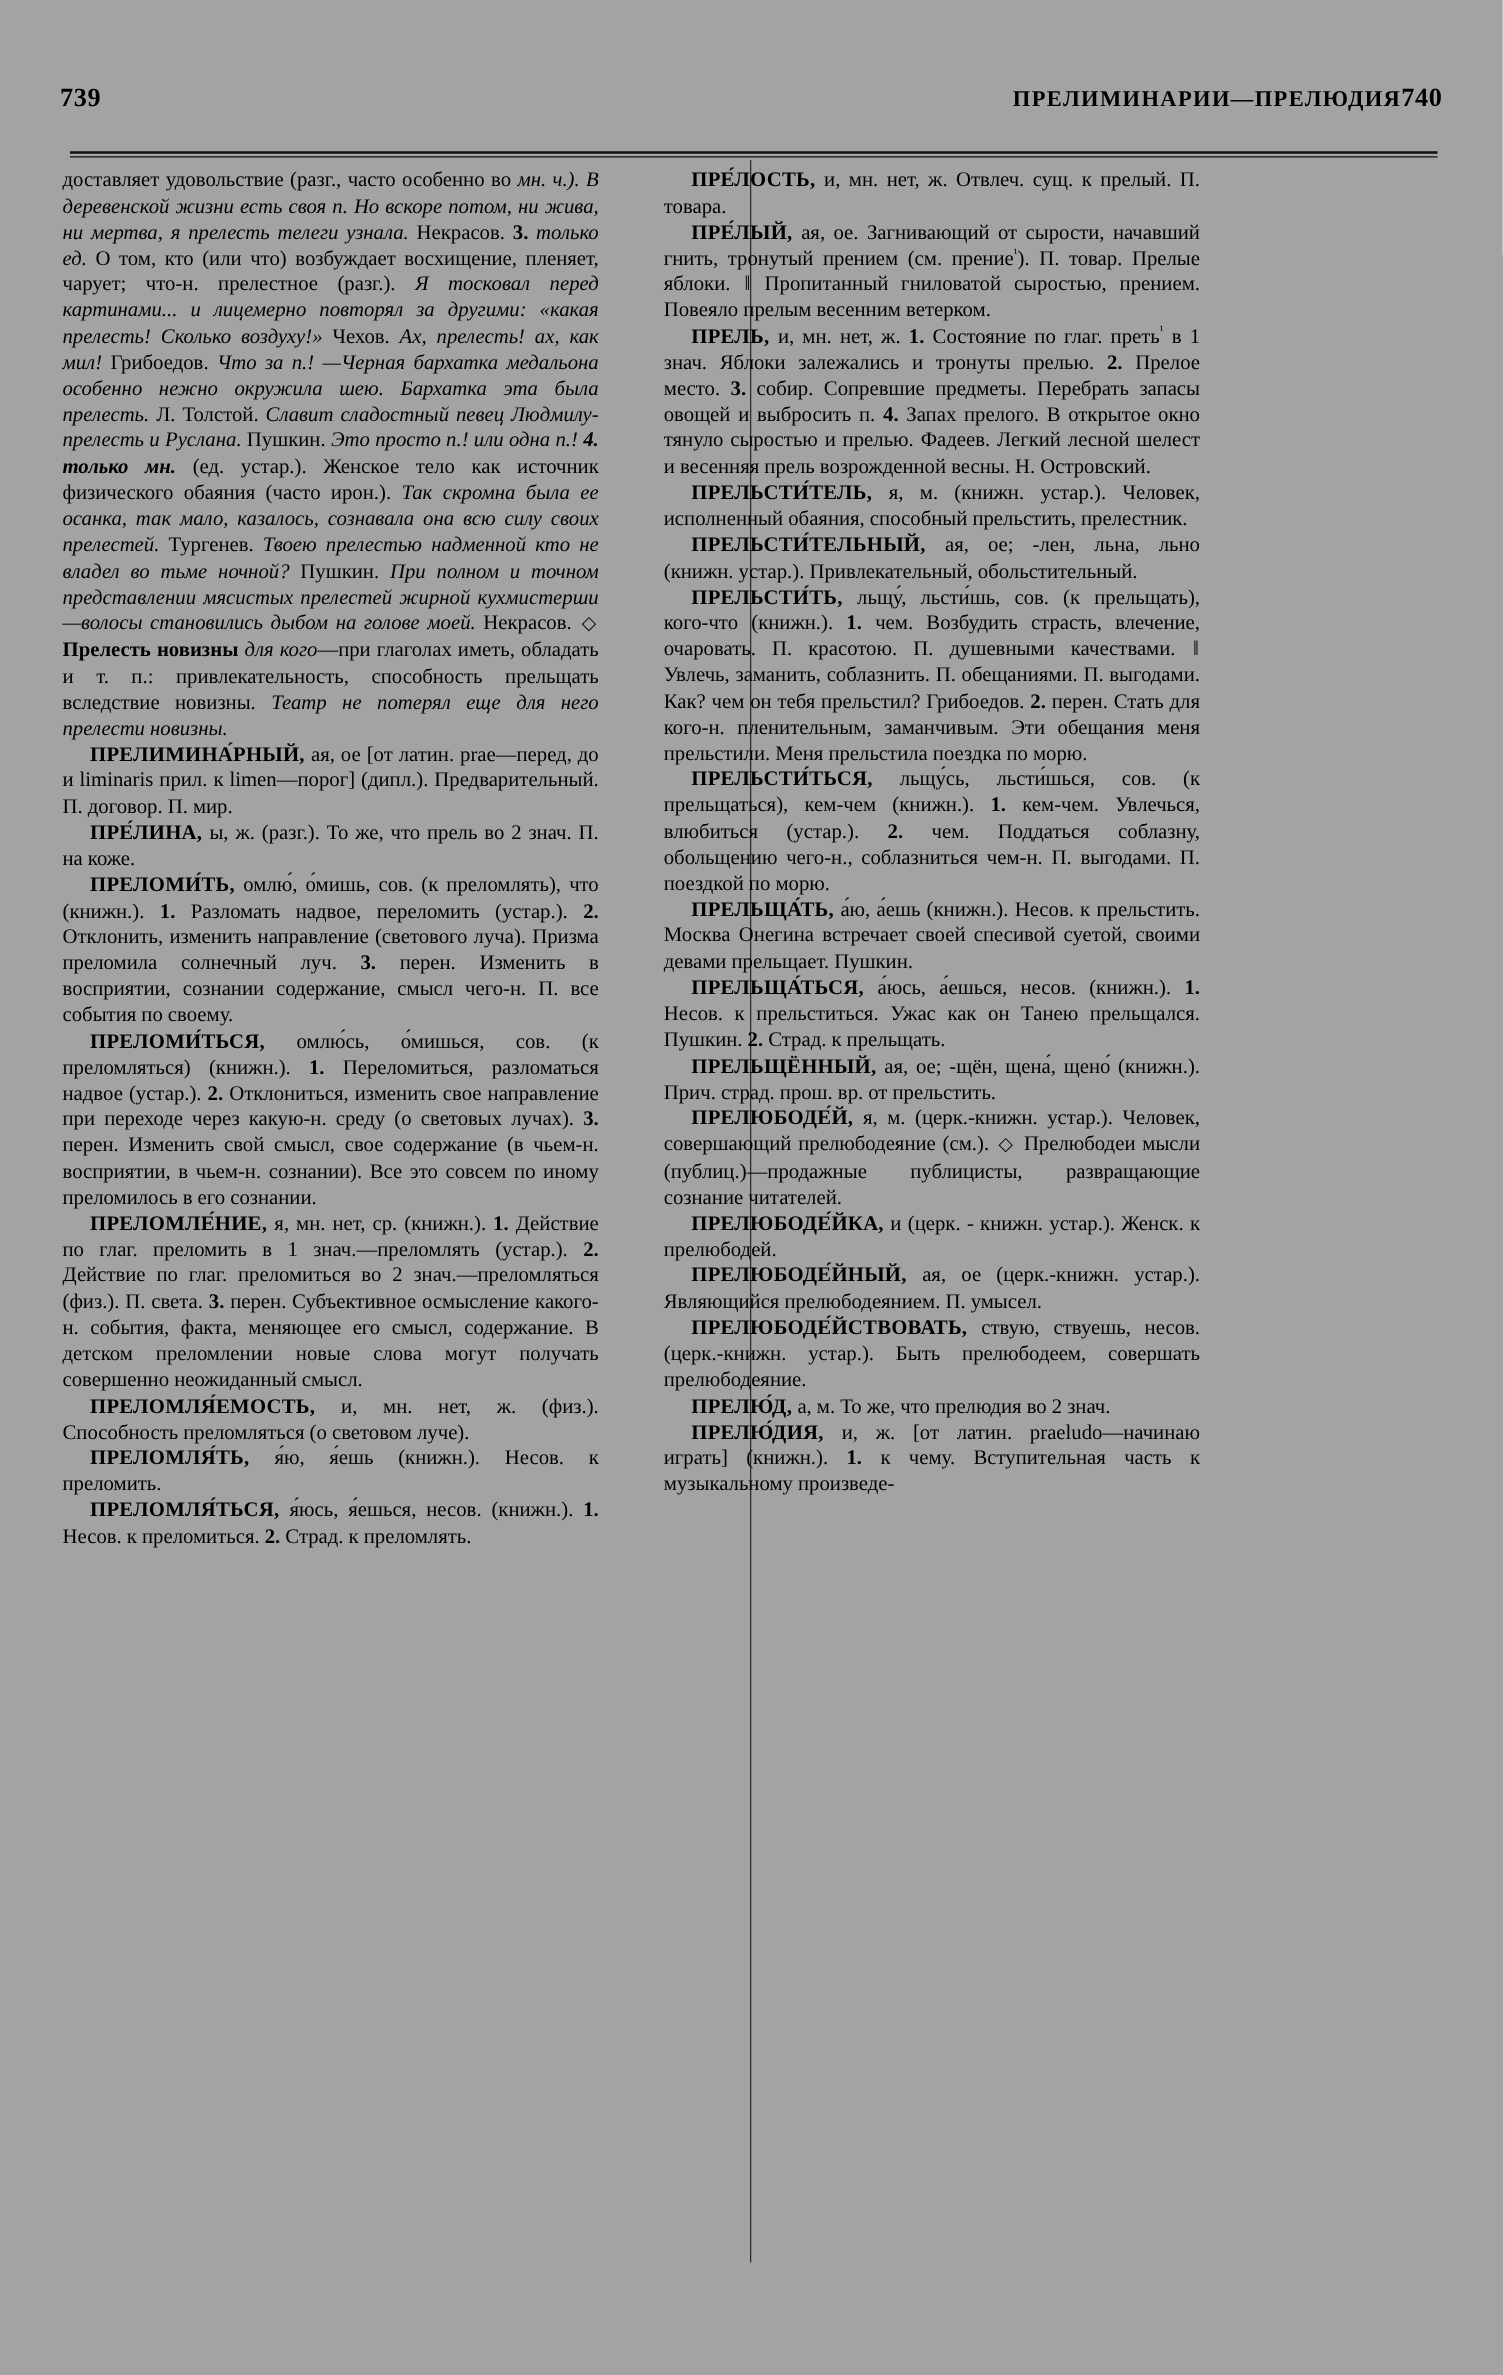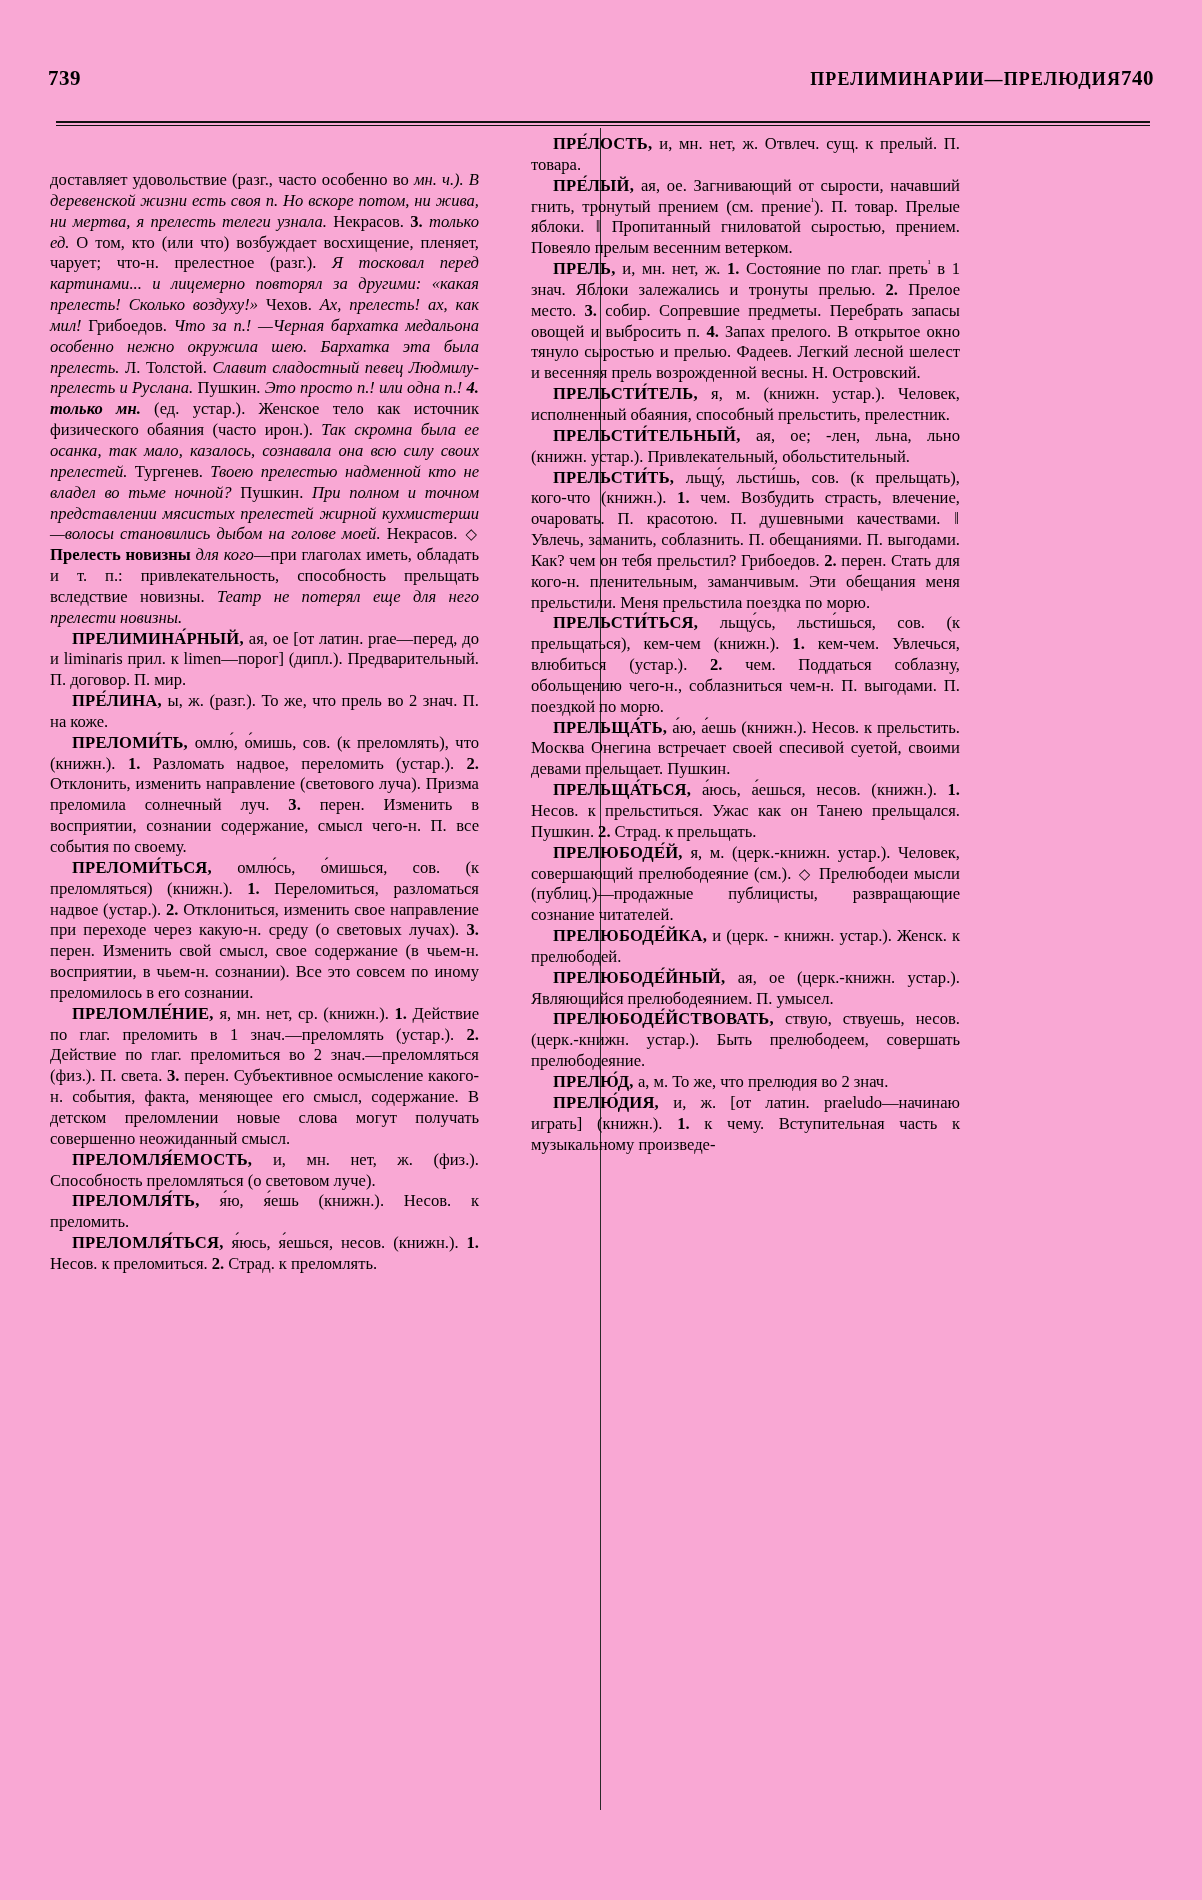--- a/index.html
+++ b/index.html
@@ -12,21 +12,21 @@
     height: 1900px;
     font-family: "Liberation Serif", "DejaVu Serif", serif;
     color: #000000;
     position: relative;
     overflow: hidden;
   }
   .page {
     position: relative;
     width: 1202px;
     height: 1900px;
-    background: #f9a8d4;
+    background: #a3a3a3;
     padding: 0;
     box-sizing: border-box;
   }
 
   
   .running-head {
     position: absolute;
     top: 66px;
     left: 48px;
     right: 48px;
@@ -92,21 +92,20 @@
     line-height: 20.85px;
     text-align: justify;
     text-justify: inter-word;
     hyphens: manual;
     margin: 0;
     text-indent: 22px;
     word-spacing: -0.1px;
   }
   .entry.cont {
     text-indent: 0;
-    margin-top: 36px;
   }
   .hw {
     font-weight: bold;
     letter-spacing: 0.2px;
     margin-top: 24px;
   }
   .it { font-style: italic; }
   .bi { font-style: italic; font-weight: bold; }
   .bd { font-weight: bold; }
   .sup {
@@ -155,20 +154,21 @@
       <div id="entries-right">
           <p class="entry"><span class="hw">ПРЕ́ЛОСТЬ, </span><span>и, мн. нет, ж. Отвлеч. сущ. к прелый. П. товара.</span></p>
           <p class="entry"><span class="hw">ПРЕ́ЛЫЙ, </span><span>ая, ое. Загнивающий от сырости, начавший гнить, тронутый прением (см. прение</span><span class="sup">¹</span><span>). П. товар. Прелые яблоки. </span><span class="dbar">‖</span><span> Пропитанный гниловатой сыростью, прением. Повеяло прелым весенним ветерком.</span></p>
           <p class="entry"><span class="hw">ПРЕЛЬ, </span><span>и, мн. нет, ж.</span><span class="bd"> 1. </span><span>Состояние по глаг. преть</span><span class="sup">¹</span><span> в 1 знач. Яблоки залежались и тронуты прелью.</span><span class="bd"> 2. </span><span>Прелое место.</span><span class="bd"> 3. </span><span>собир. Сопревшие предметы. Перебрать запасы овощей и выбросить п.</span><span class="bd"> 4. </span><span>Запах прелого. В открытое окно тянуло сыростью и прелью. Фадеев. Легкий лесной шелест и весенняя прель возрожденной весны. Н. Островский.</span></p>
           <p class="entry"><span class="hw">ПРЕЛЬСТИ́ТЕЛЬ, </span><span>я, м. (книжн. устар.). Человек, исполненный обаяния, способный прельстить, прелестник.</span></p>
           <p class="entry"><span class="hw">ПРЕЛЬСТИ́ТЕЛЬНЫЙ, </span><span>ая, ое; -лен, льна, льно (книжн. устар.). Привлекательный, обольстительный.</span></p>
           <p class="entry"><span class="hw">ПРЕЛЬСТИ́ТЬ, </span><span>льщу́, льсти́шь, сов. (к прельщать), кого-что (книжн.).</span><span class="bd"> 1. </span><span>чем. Возбудить страсть, влечение, очаровать. П. красотою. П. душевными качествами. </span><span class="dbar">‖</span><span> Увлечь, заманить, соблазнить. П. обещаниями. П. выгодами. Как? чем он тебя прельстил? Грибоедов.</span><span class="bd"> 2. </span><span>перен. Стать для кого-н. пленительным, заманчивым. Эти обещания меня прельстили. Меня прельстила поездка по морю.</span></p>
           <p class="entry"><span class="hw">ПРЕЛЬСТИ́ТЬСЯ, </span><span>льщу́сь, льсти́шься, сов. (к прельщаться), кем-чем (книжн.).</span><span class="bd"> 1. </span><span>кем-чем. Увлечься, влюбиться (устар.).</span><span class="bd"> 2. </span><span>чем. Поддаться соблазну, обольщению чего-н., соблазниться чем-н. П. выгодами. П. поездкой по морю.</span></p>
           <p class="entry"><span class="hw">ПРЕЛЬЩА́ТЬ, </span><span>а́ю, а́ешь (книжн.). Несов. к прельстить. Москва Онегина встречает своей спесивой суетой, своими девами прельщает. Пушкин.</span></p>
           <p class="entry"><span class="hw">ПРЕЛЬЩА́ТЬСЯ, </span><span>а́юсь, а́ешься, несов. (книжн.).</span><span class="bd"> 1. </span><span>Несов. к прельститься. Ужас как он Танею прельщался. Пушкин.</span><span class="bd"> 2. </span><span>Страд. к прельщать.</span></p>
+          <p class="entry"><span class="hw">ПРЕЛЬЩЁННЫЙ, </span><span>ая, ое; -щён, щена́, щено́ (книжн.). Прич. страд. прош. вр. от прельстить.</span></p>
           <p class="entry"><span class="hw">ПРЕЛЮБОДЕ́Й, </span><span>я, м. (церк.-книжн. устар.). Человек, совершающий прелюбодеяние (см.). </span><span class="dia">◇</span><span> Прелюбодеи мысли (публиц.)—продажные публицисты, развращающие сознание читателей.</span></p>
           <p class="entry"><span class="hw">ПРЕЛЮБОДЕ́ЙКА, </span><span>и (церк. - книжн. устар.). Женск. к прелюбодей.</span></p>
           <p class="entry"><span class="hw">ПРЕЛЮБОДЕ́ЙНЫЙ, </span><span>ая, ое (церк.-книжн. устар.). Являющийся прелюбодеянием. П. умысел.</span></p>
           <p class="entry"><span class="hw">ПРЕЛЮБОДЕ́ЙСТВОВАТЬ, </span><span>ствую, ствуешь, несов. (церк.-книжн. устар.). Быть прелюбодеем, совершать прелюбодеяние.</span></p>
           <p class="entry"><span class="hw">ПРЕЛЮ́Д, </span><span>а, м. То же, что прелюдия во 2 знач.</span></p>
           <p class="entry"><span class="hw">ПРЕЛЮ́ДИЯ, </span><span>и, ж. [от латин. praeludo—начинаю играть] (книжн.).</span><span class="bd"> 1. </span><span>к чему. Вступительная часть к музыкальному произведе-</span></p>
         </div>
     </div>
 
   </div>

